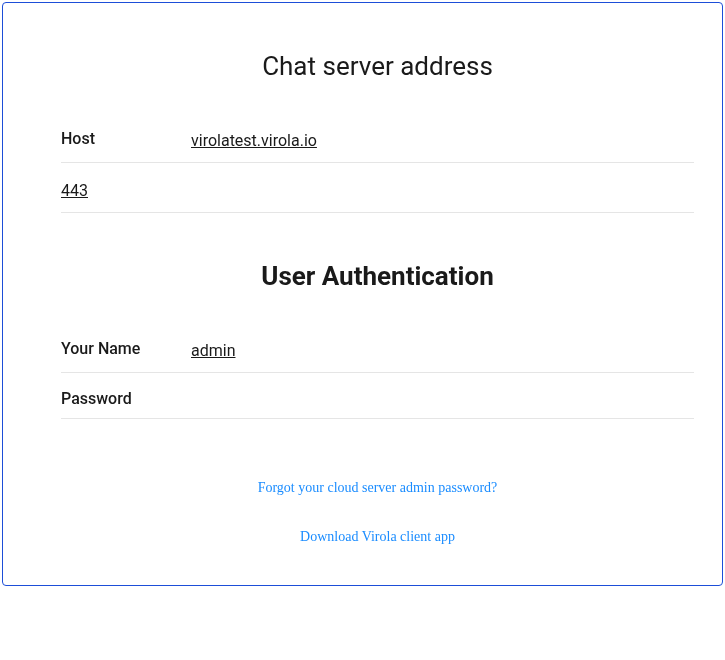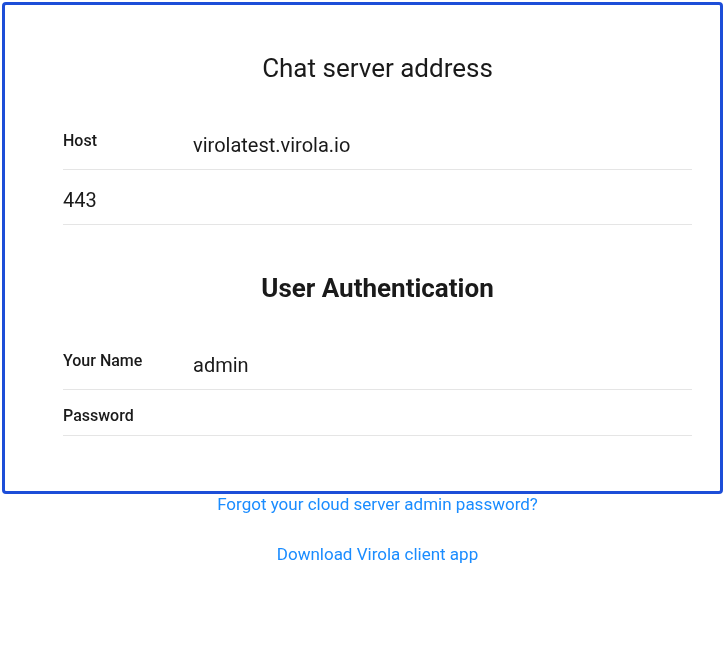--- a/index.html
+++ b/index.html
@@ -8,24 +8,24 @@
       padding: 0;
     }
     body {
       font-family: -apple-system, BlinkMacSystemFont, "Segoe UI", Roboto, "Helvetica Neue", Arial, sans-serif;
       background: #ffffff;
       width: 725px;
       height: 660px;
       overflow: hidden;
     }
     .panel {
-      border: 3px solid #1d4ed8;
+      border: 1px solid #1d4ed8;
       border-radius: 4px;
       width: 721px;
-      height: 492px;
+      height: 584px;
       margin: 2px;
       padding: 30px 28px 30px 58px;
     }
     .section-title {
       text-align: center;
       font-size: 26px;
       font-weight: 400;
       color: #1a1a1a;
       margin-top: 18px;
       margin-bottom: 38px;
@@ -45,41 +45,43 @@
     .field-label {
       font-size: 16px;
       font-weight: 500;
       color: #1a1a1a;
       width: 130px;
       flex-shrink: 0;
     }
     .field-input {
       border: none;
       outline: none;
-      font-size: 20px;
+      font-size: 16px;
       font-family: inherit;
       color: #1a1a1a;
       flex: 1;
       background: transparent;
       padding: 2px 0;
+      text-decoration: underline;
     }
     .field-input::placeholder {
       color: #8a8a8a;
     }
     .links {
       text-align: center;
       margin-top: 58px;
     }
     .link {
       display: inline-block;
       color: #1a8cff;
-      font-size: 17px;
+      font-size: 14px;
       text-decoration: none;
       cursor: pointer;
       margin-bottom: 30px;
+      font-family: Liberation Serif, serif;
     }
   </style>
 </head>
 <body>
 
 <div class="panel">
 
   <h2 class="section-title">Chat server address</h2>
 
   <div class="field-row">

